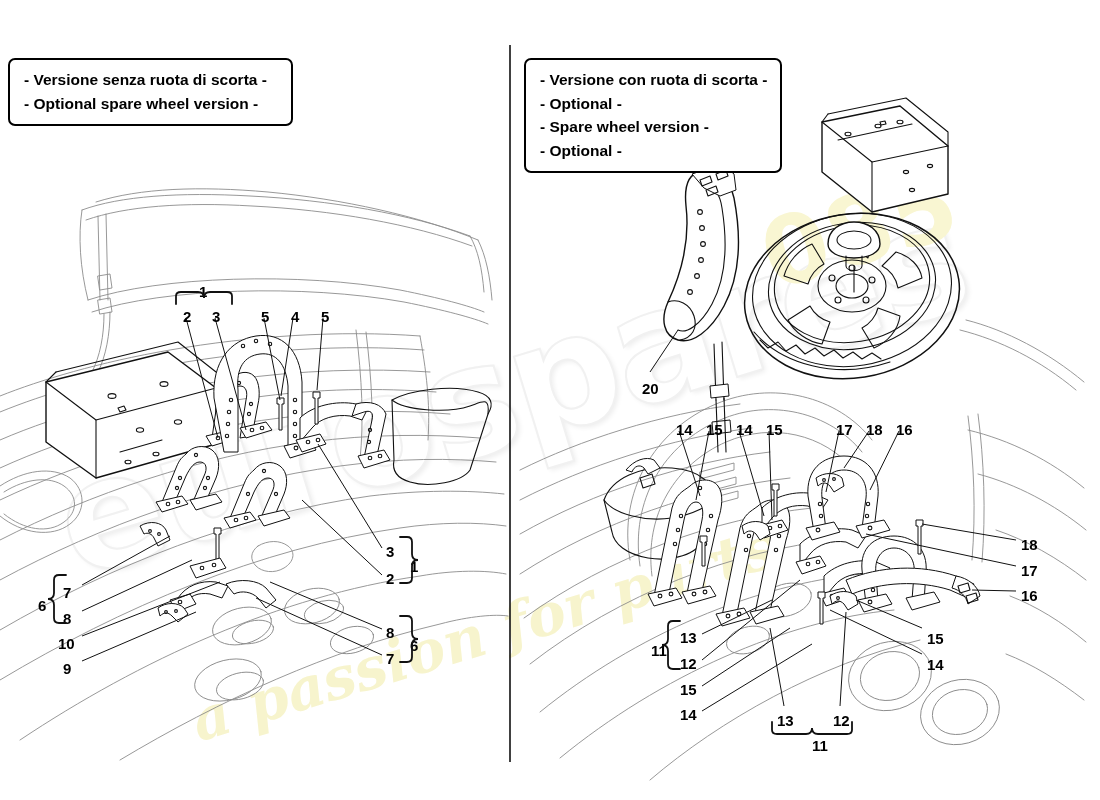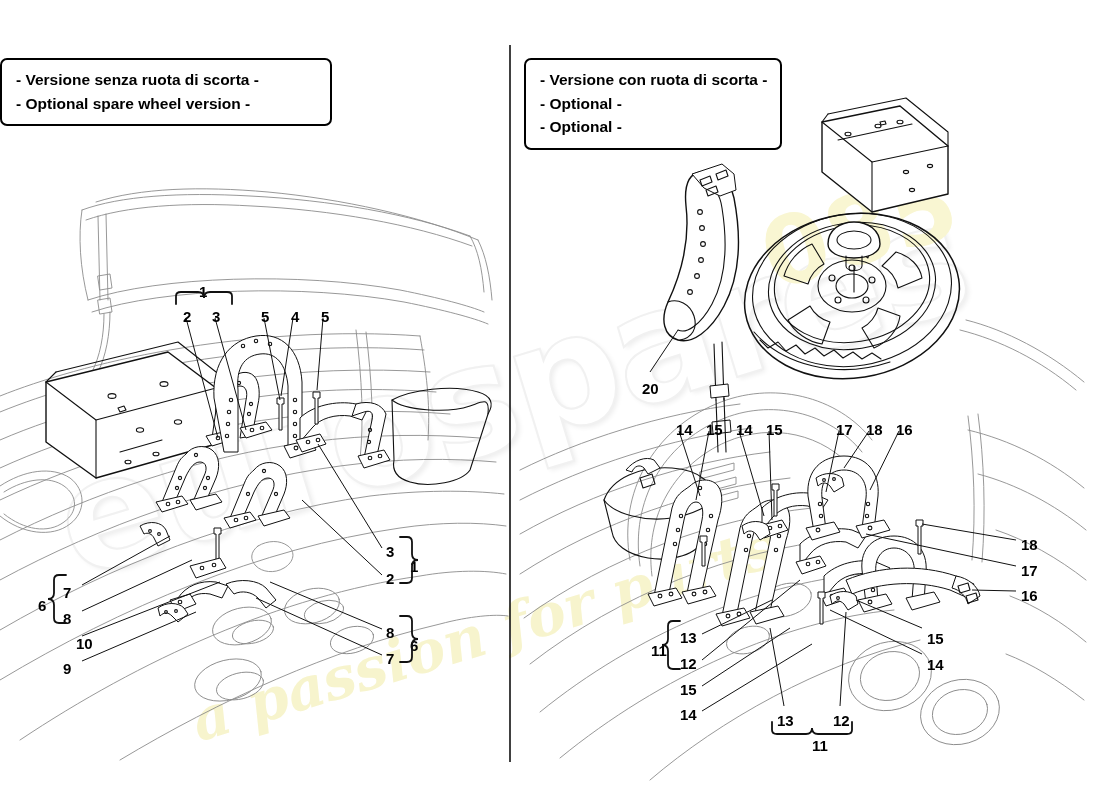--- a/index.html
+++ b/index.html
@@ -80,21 +80,21 @@
     box-sizing: border-box;
   }
   .caption-line {
     font-size: 15.5px;
     font-weight: bold;
     color: #000;
     line-height: 1.52;
     white-space: nowrap;
     font-family: "Liberation Sans", sans-serif;
   }
-  #caption-left  { left: 0;   top: 58px;  width: 332px; }
+  #caption-left  { left: 8px;   top: 58px;  width: 285px; }
   #caption-right { left: 524px; top: 58px;  width: 258px; }
 
   
   .callout {
     position: absolute;
     font-size: 15px;
     font-weight: bold;
     color: #000;
     font-family: "Liberation Sans", sans-serif;
     line-height: 1;
@@ -547,40 +547,41 @@
   </svg>
 
   <div class="caption-box" id="caption-left">
     <div class="caption-line">- Versione senza ruota di scorta -</div>
     <div class="caption-line">- Optional spare wheel version -</div>
   </div>
 
   <div class="caption-box" id="caption-right">
     <div class="caption-line">- Versione con ruota di scorta -</div>
     <div class="caption-line">- Optional -</div>
+    <div class="caption-line">- Spare wheel version -</div>
     <div class="caption-line">- Optional -</div>
   </div>
 
   <div class="layer" id="callout-layer">
       <div class="callout" style="left: 199px; top: 284px;">1</div>
       <div class="callout" style="left: 183px; top: 309px;">2</div>
       <div class="callout" style="left: 212px; top: 309px;">3</div>
       <div class="callout" style="left: 261px; top: 309px;">5</div>
       <div class="callout" style="left: 291px; top: 309px;">4</div>
       <div class="callout" style="left: 321px; top: 309px;">5</div>
       <div class="callout" style="left: 386px; top: 544px;">3</div>
       <div class="callout" style="left: 410px; top: 559px;">1</div>
       <div class="callout" style="left: 386px; top: 571px;">2</div>
       <div class="callout" style="left: 386px; top: 625px;">8</div>
       <div class="callout" style="left: 410px; top: 638px;">6</div>
       <div class="callout" style="left: 386px; top: 651px;">7</div>
       <div class="callout" style="left: 38px; top: 598px;">6</div>
       <div class="callout" style="left: 63px; top: 585px;">7</div>
       <div class="callout" style="left: 63px; top: 611px;">8</div>
-      <div class="callout" style="left: 76px; top: 636px;">10</div>
+      <div class="callout" style="left: 58px; top: 636px;">10</div>
       <div class="callout" style="left: 63px; top: 661px;">9</div>
       <div class="callout" style="left: 642px; top: 381px;">20</div>
       <div class="callout" style="left: 676px; top: 422px;">14</div>
       <div class="callout" style="left: 706px; top: 422px;">15</div>
       <div class="callout" style="left: 736px; top: 422px;">14</div>
       <div class="callout" style="left: 766px; top: 422px;">15</div>
       <div class="callout" style="left: 836px; top: 422px;">17</div>
       <div class="callout" style="left: 866px; top: 422px;">18</div>
       <div class="callout" style="left: 896px; top: 422px;">16</div>
       <div class="callout" style="left: 1021px; top: 537px;">18</div>

